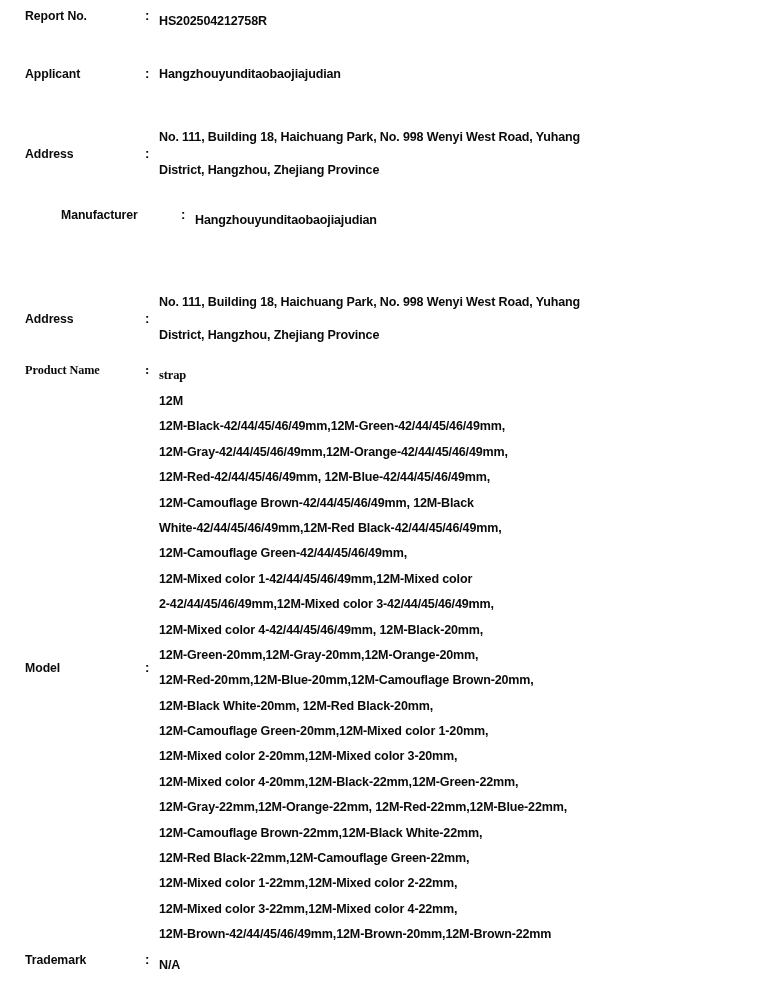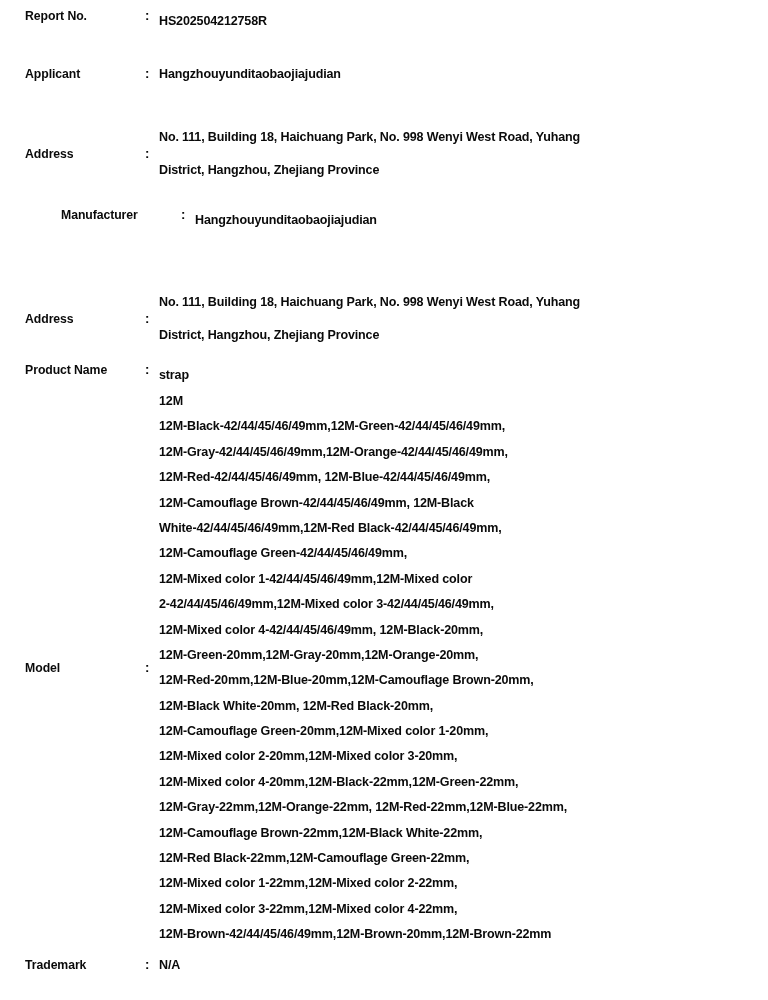--- a/index.html
+++ b/index.html
@@ -65,23 +65,23 @@
   .row.center .colon {
     align-self: center;
   }
 
   
   #row-report      { top: 8px;  }
   #row-applicant   { top: 61px; align-items: center; }
   #row-address1    { top: 120px; }
   #row-manufacturer{ top: 207px; padding-left: 36px; }
   #row-address2    { top: 285px; }
-  #row-product     { top: 362px; }
+  #row-product     { top: 362px; font-family: Liberation Serif, serif; }
   #row-model       { top: 388px; }
-  #row-trademark   { top: 952px; align-items: center; }
+  #row-trademark   { top: 952px; }
 
   #row-address1 .label, #row-address1 .colon { align-self: center; }
   #row-address2 .label, #row-address2 .colon { align-self: center; }
   #row-model .label, #row-model .colon { align-self: center; }
 
   #row-address1 .value .ln,
   #row-address2 .value .ln { height: 33px; line-height: 33px; }
 
   #row-model .value .ln { height: 25.4px; line-height: 25.4px; }
 </style>

